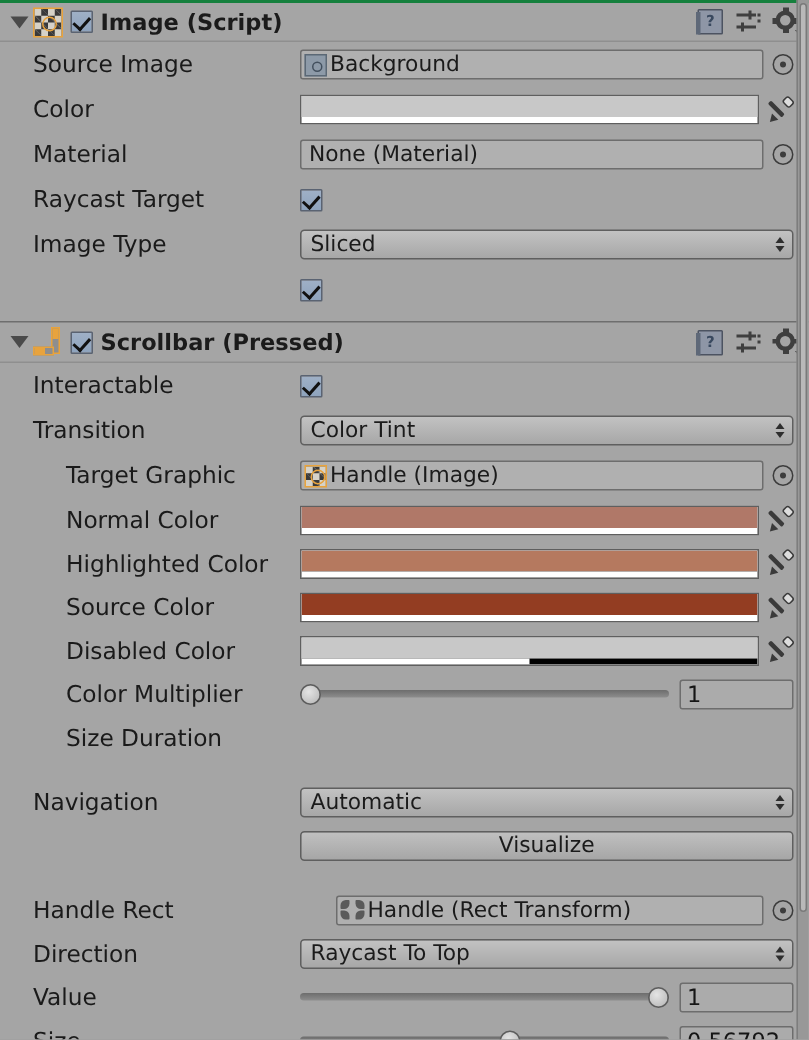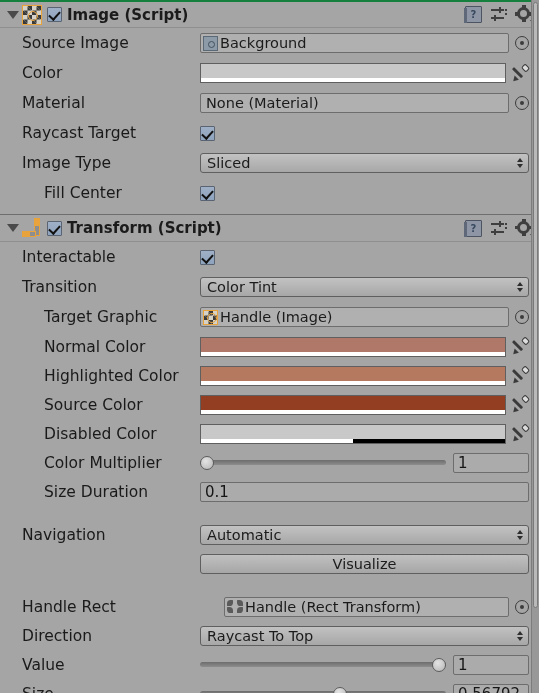--- a/index.html
+++ b/index.html
@@ -465,38 +465,37 @@
     <div class="lbl">Image Type</div>
     <div class="ctrl-area">
       <div class="popup">
         <span>Sliced</span>
         <span class="updown"></span>
       </div>
     </div>
   </div>
 
   <div class="row">
-    <div class="lbl indent">Fill Center</div>
     <div class="ctrl-area">
       <div class="cbox checked"></div>
     </div>
   </div>
 
   <div class="sep"></div>
 
   <div class="comp-header">
     <div class="foldout">
         <div class="tri"></div>
       </div>
     <div class="comp-icon icon-scrollbar-asset">
       <span class="sb-v"></span>
         <span class="sb-h"></span>
     </div>
     <div class="comp-check cbox checked"></div>
-    <div class="comp-title">Transform (Script)</div>
+    <div class="comp-title">Scrollbar (Pressed)</div>
     <div class="header-btns">
       <div class="ico-help"></div>
       <div class="ico-preset">
         <i class="l1"></i>
           <i class="l2"></i>
           <i class="k1"></i>
           <i class="k2"></i>
           <i class="d"></i>
           <i class="d2"></i>
       </div>
@@ -615,25 +614,20 @@
         <div class="knob" style="left:0%"></div>
       </div>
       <div class="textfield" style="width:76px;">
         <span>1</span>
       </div>
     </div>
   </div>
 
   <div class="row tight">
     <div class="lbl indent">Size Duration</div>
-    <div class="ctrl-area">
-      <div class="textfield">
-        <span>0.1</span>
-      </div>
-    </div>
   </div>
 
   <div class="spacer"></div>
 
   <div class="row tight">
     <div class="lbl">Navigation</div>
     <div class="ctrl-area">
       <div class="popup">
         <span>Automatic</span>
         <span class="updown"></span>

